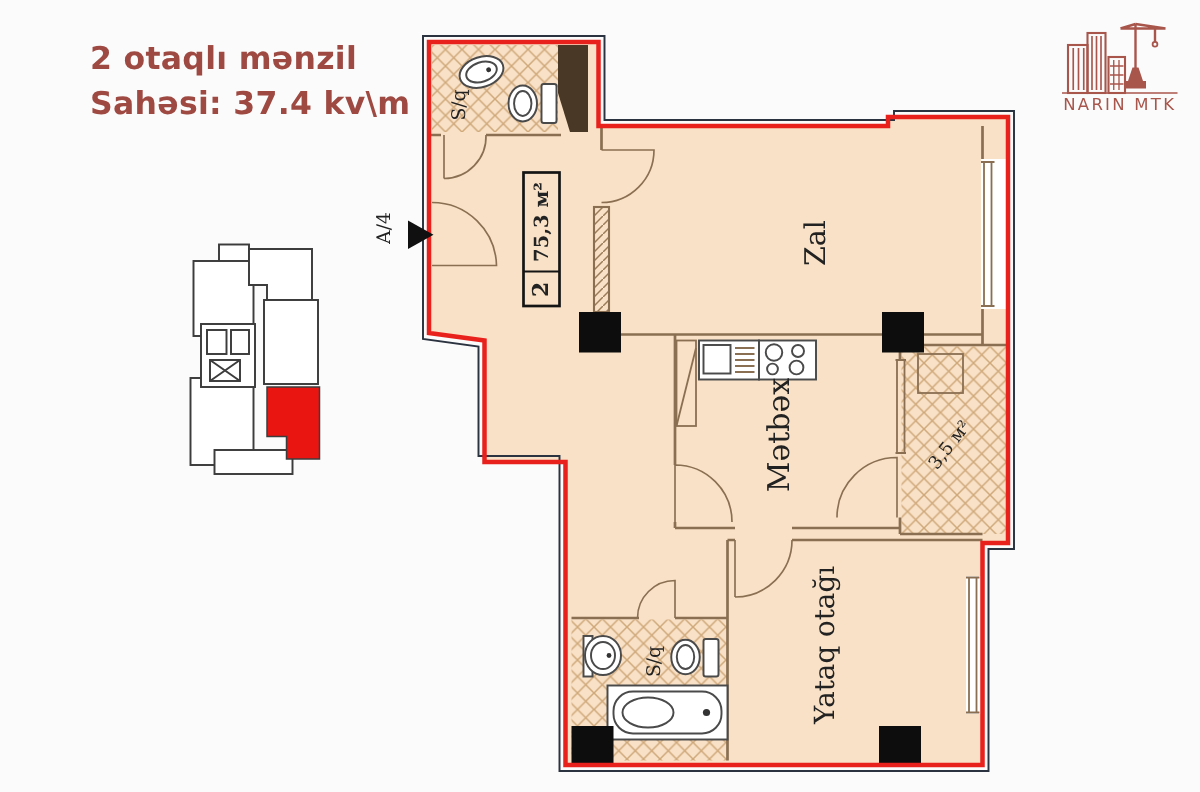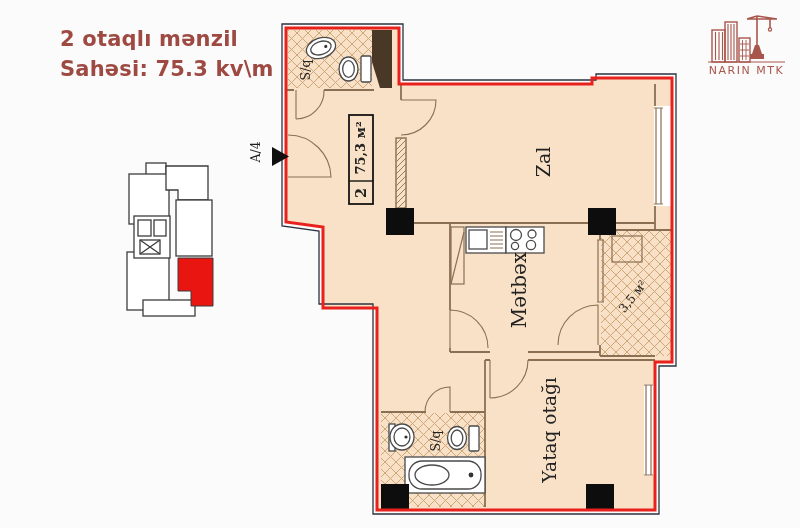--- a/index.html
+++ b/index.html
@@ -24,21 +24,21 @@
   .kp{stroke:#3c3c3c;stroke-width:1.3;fill:#ffffff;}
   .logo-stroke{stroke:#a8564c;fill:none;}
 </style>
 </head>
 <body>
 
 <div id="stage">
 
   <div class="title-block">
     <div>2 otaqlı mənzil</div>
-    <div>Sahəsi: 75.3 kv\m</div>
+    <div>Sahəsi: 37.4 kv\m</div>
   </div>
 
   <svg width="800" height="528" viewBox="0 0 800 528">
     <defs>
       <pattern id="xhatch" width="11" height="11" patternUnits="userSpaceOnUse">
         <path d="M0 0 L11 11 M11 0 L0 11" stroke="#cfa87a" stroke-width="1"></path>
       </pattern>
       <pattern id="whatch" width="6" height="6" patternUnits="userSpaceOnUse">
         <path d="M0 6 L6 0" stroke="#9b7c58" stroke-width="1"></path>
       </pattern>

